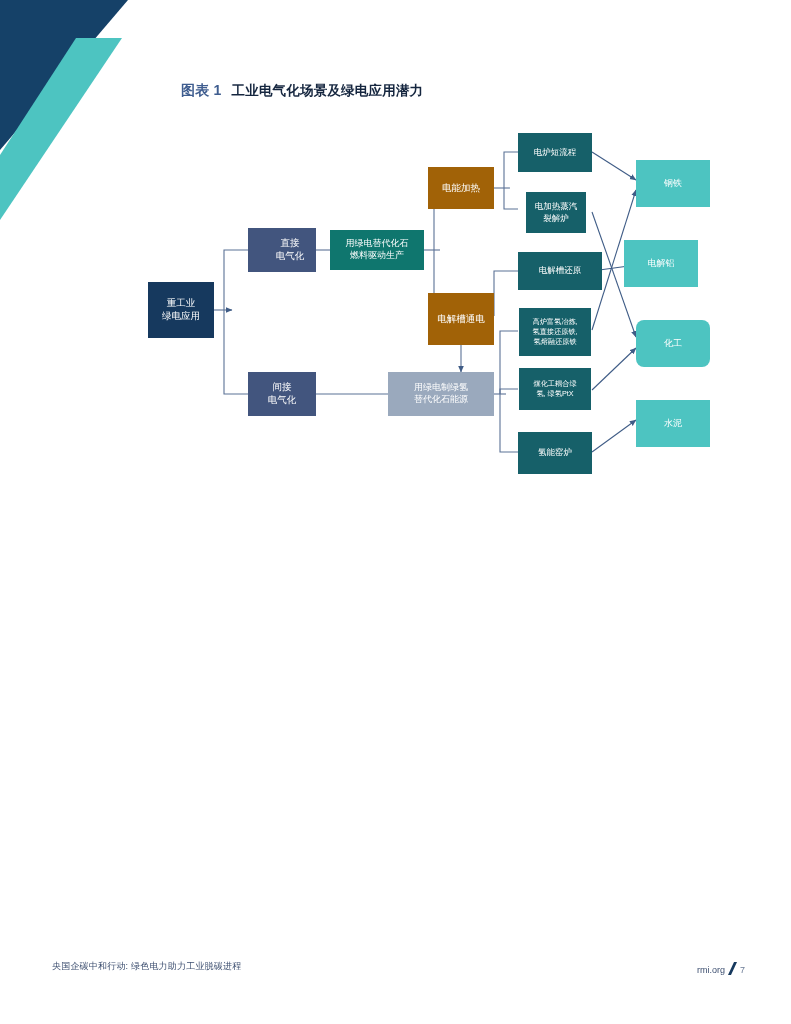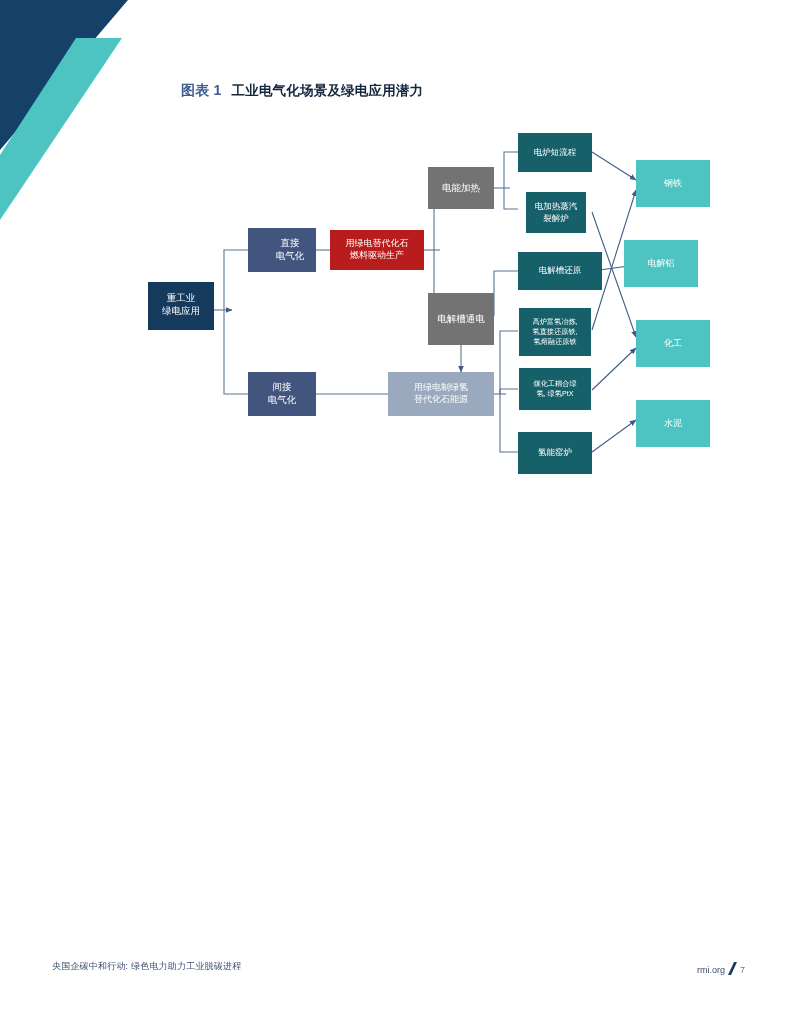--- a/index.html
+++ b/index.html
@@ -67,22 +67,22 @@
     align-items: center;
     justify-content: center;
     text-align: center;
     color: #ffffff;
     line-height: 1.32;
     white-space: pre-line;
     z-index: 5;
   }
   .n-root   { background: #16395e; font-size: 9.5px; }
   .n-stage  { background: #42557e; font-size: 9.5px; }
-  .n-blue   { background: #b91c1c; font-size: 9px; }
-  .n-lblue  { background: #737373; font-size: 9.5px; }
+  .n-blue   { background: #0f766e; font-size: 9px; }
+  .n-lblue  { background: #a16207; font-size: 9.5px; }
   .n-gray   { background: #9aa9bd; font-size: 9px; }
   .n-teal   { background: #166069; font-size: 8.5px; }
   .n-teal.small-text { font-size: 7.2px; line-height: 1.38; }
   .n-out    { background: #4dc4c1; font-size: 9px; }
 
   
   #footer {
     position: absolute;
     left: 0;
     top: 960px;
@@ -167,21 +167,21 @@
     <g fill="none" stroke="#3f5c86" stroke-width="1.1">
       <path d="M592,152 L636,180" marker-end="url(#arw)"></path>
       <path d="M592,212 L636,337" marker-end="url(#arw)"></path>
       <path d="M592,271 L636,265" marker-end="url(#arw)"></path>
       <path d="M592,330 L636,190" marker-end="url(#arw)"></path>
       <path d="M592,390 L636,348" marker-end="url(#arw)"></path>
       <path d="M592,452 L636,420" marker-end="url(#arw)"></path>
     </g>
   </svg>
 
-  <div class="node n-root" style="left:148px; top:282px;  width:66px;  height:48px;font-family:Liberation Mono, monospace;">重工业
+  <div class="node n-root" style="left:148px; top:282px;  width:66px;  height:56px;">重工业
 绿电应用</div>
 
   <div class="node n-stage" style="left:248px; top:228px;  width:68px;  height:44px;padding-left:16px;">直接
 电气化</div>
 
   <div class="node n-stage" style="left:248px; top:372px;  width:68px;  height:44px;">间接
 电气化</div>
 
   <div class="node n-blue" style="left:330px; top:230px;  width:94px;  height:40px;">用绿电替代化石
 燃料驱动生产</div>
@@ -206,21 +206,21 @@
 
   <div class="node n-teal small-text" style="left:519px; top:368px; width:72px; height:42px;">煤化工耦合绿
 氢, 绿氢PtX</div>
 
   <div class="node n-teal" style="left:518px; top:432px;  width:74px;  height:42px;">氢能窑炉</div>
 
   <div class="node n-out" style="left:636px; top:160px;  width:74px;  height:47px;">钢铁</div>
 
   <div class="node n-out" style="left:624px; top:240px;  width:74px;  height:47px;">电解铝</div>
 
-  <div class="node n-out" style="left:636px; top:320px;  width:74px;  height:47px;">化工</div>
+  <div class="node n-out" style="left:636px; top:320px;  width:74px;  height:47px;border-radius:8px;">化工</div>
 
   <div class="node n-out" style="left:636px; top:400px;  width:74px;  height:47px;">水泥</div>
 </div>
 
 <div id="footer">
   <div id="footer-title">央国企碳中和行动: 绿色电力助力工业脱碳进程</div>
   <div id="footer-right">
     <span>rmi.org</span>
     <svg id="footer-slash" viewBox="0 0 9 13">
       <polygon points="6,0 9,0 3,13 0,13" fill="#16395e"></polygon>

